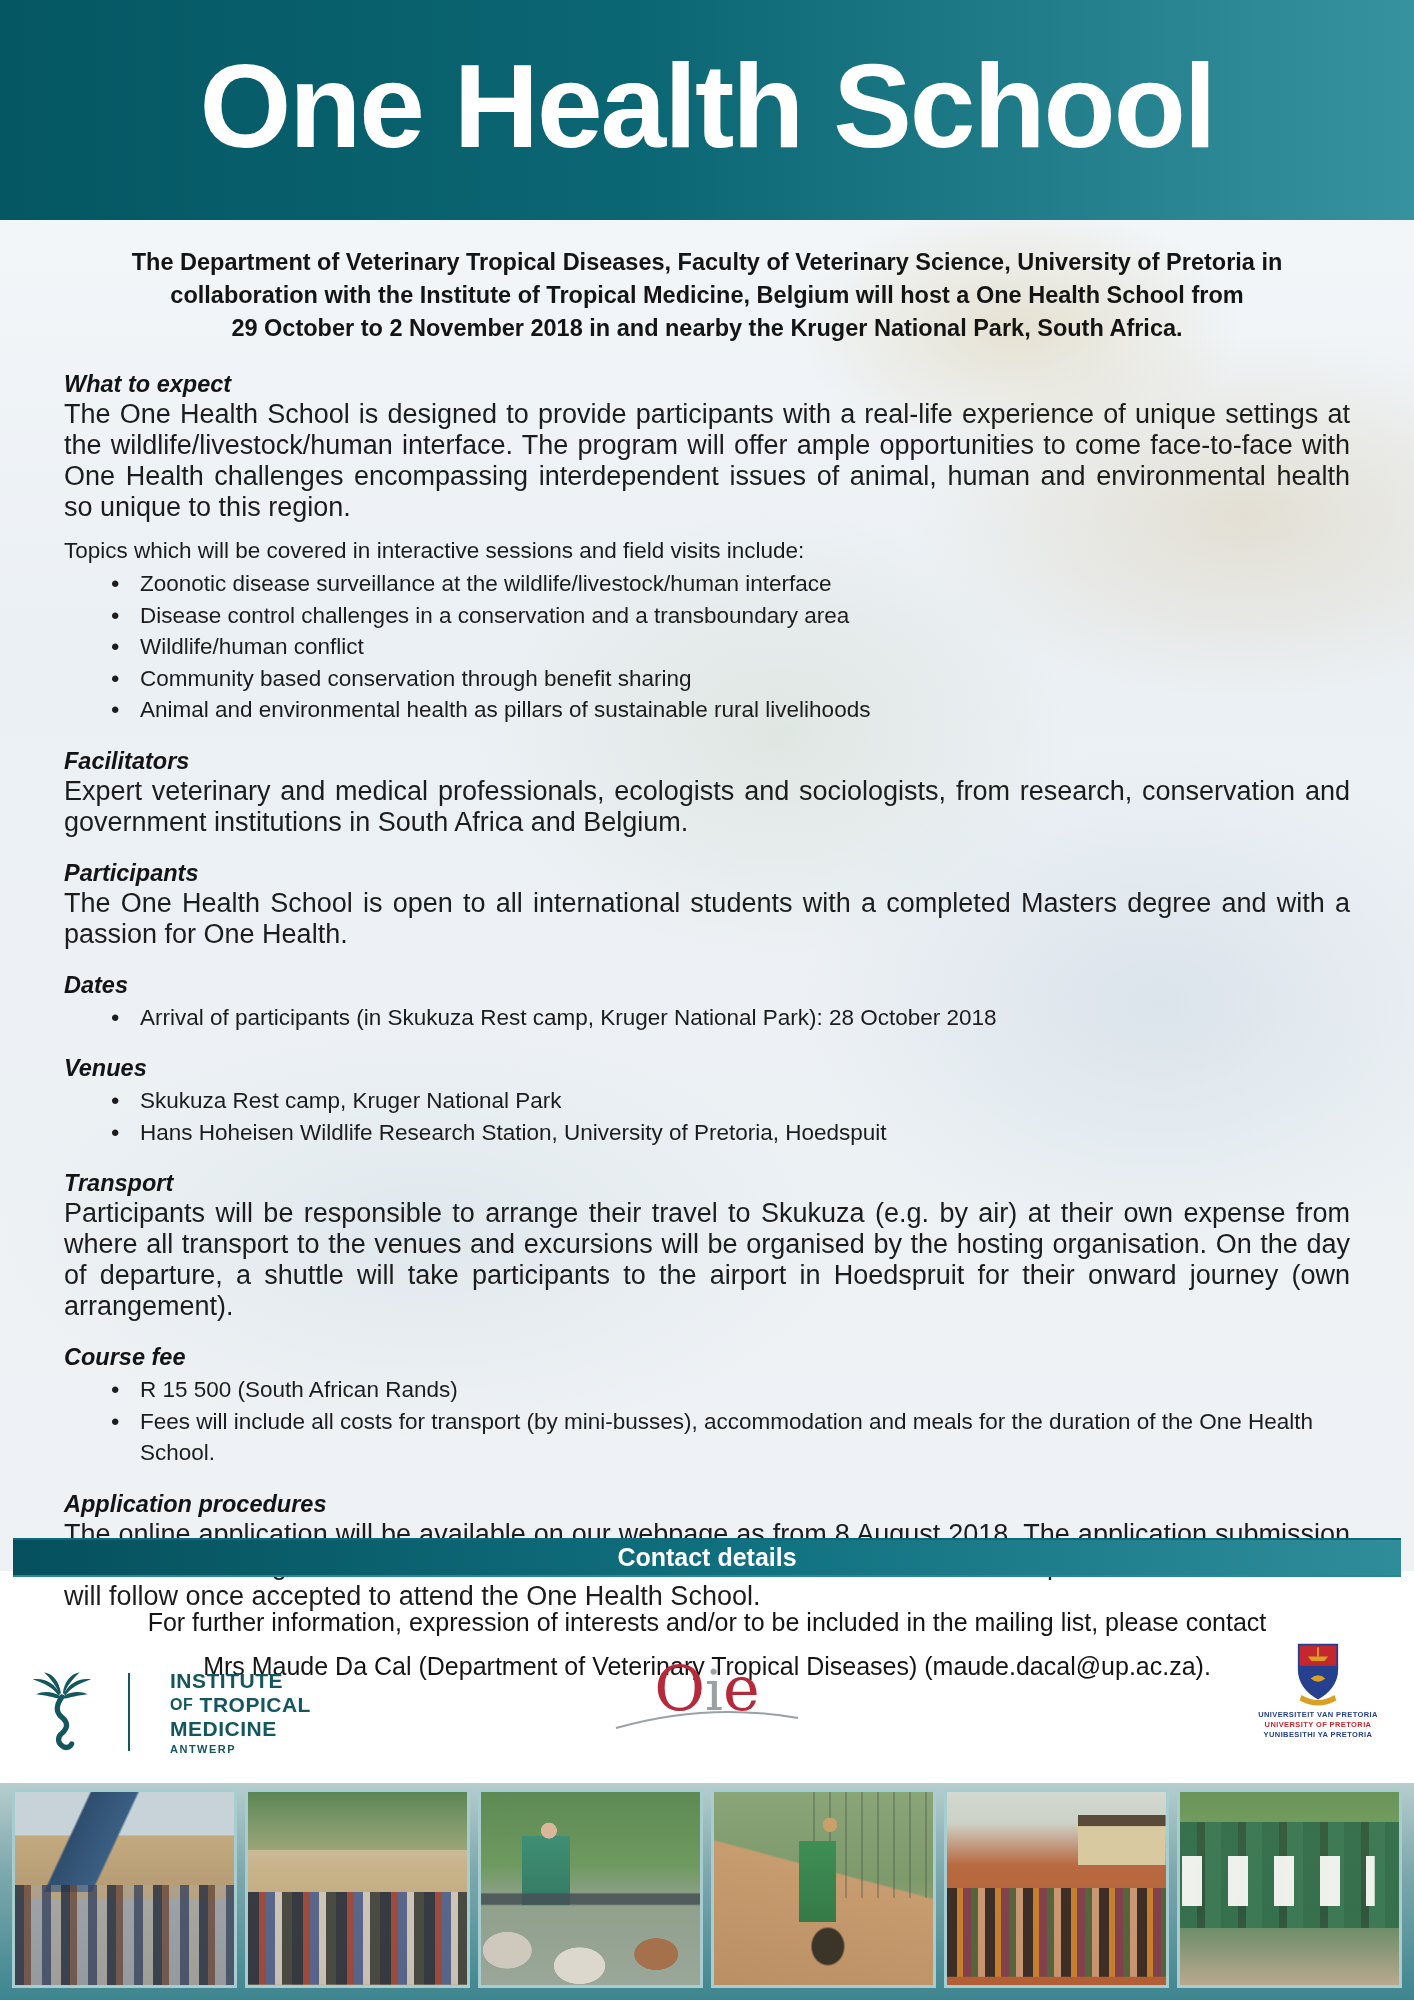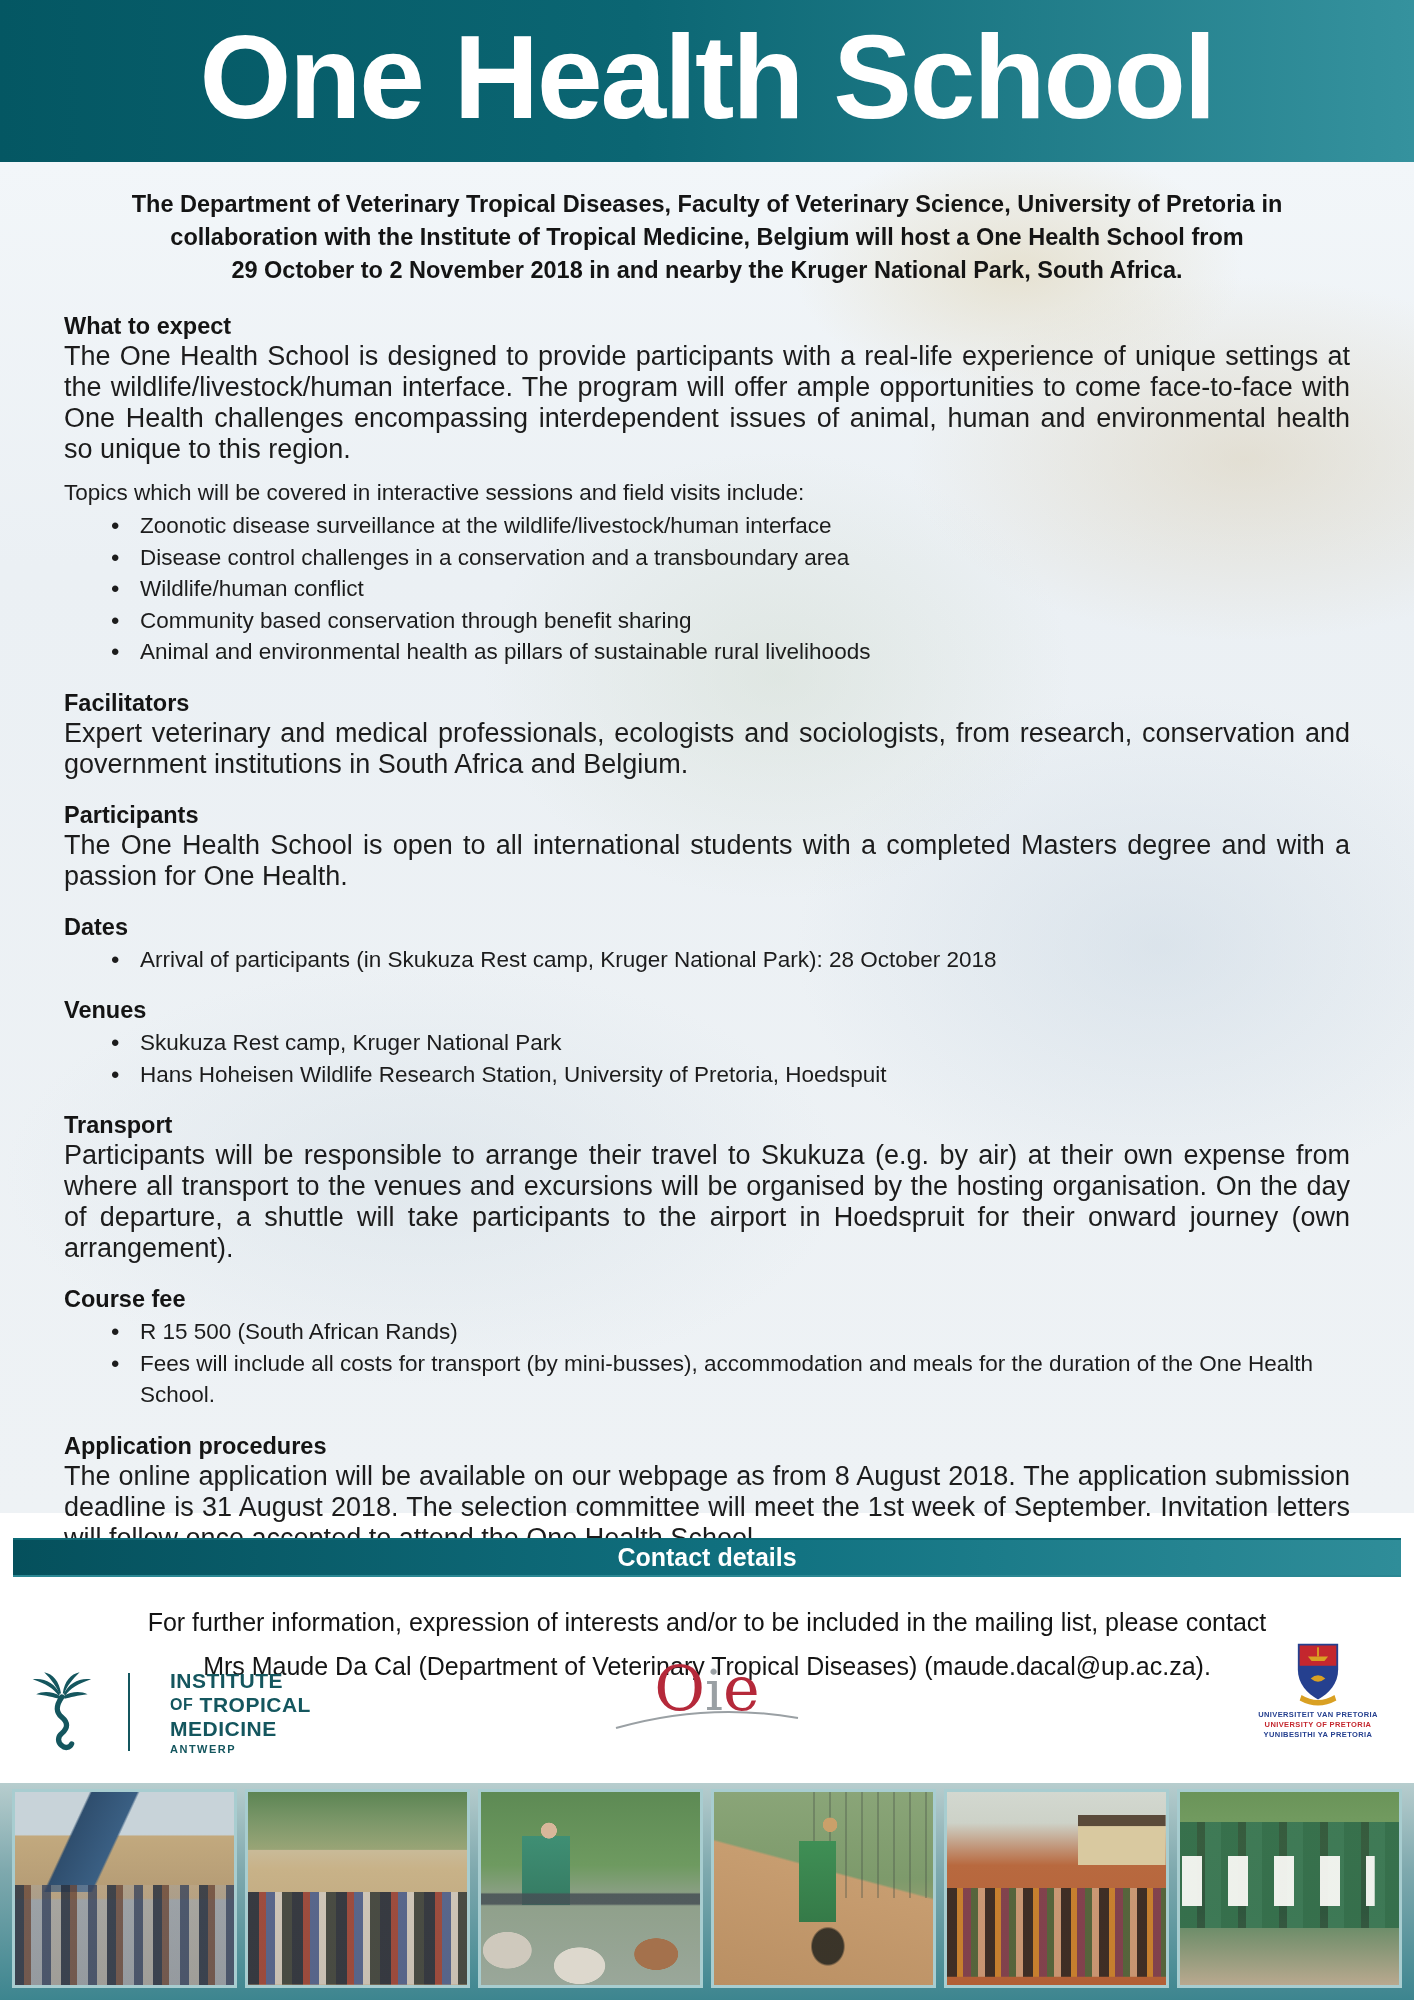--- a/index.html
+++ b/index.html
@@ -11,21 +11,21 @@
     width: 1414px;
     height: 2000px;
     margin: 0 auto;
     overflow: hidden;
     background: #ffffff;
     color: #1c1c1c;
   }
 
   
   .masthead {
-    height: 162px;
+    height: 220px;
     background: linear-gradient(90deg, #045763 0%, #0b6673 45%, #35929e 100%);
     display: flex;
     align-items: center;
     justify-content: center;
   }
   .masthead h1 {
     color: #ffffff;
     font-size: 118px;
     font-weight: bold;
     letter-spacing: -2px;
@@ -55,20 +55,21 @@
     margin-bottom: 24px;
     color: #141414;
   }
 
   h2.sec-heading {
     font-size: 23.5px;
     font-weight: bold;
     color: #141414;
     margin-top: 20px;
     line-height: 30px;
+    font-style: italic;
   }
 
   p.body-text {
     font-size: 27px;
     line-height: 31px;
     text-align: justify;
     color: #1c1c1c;
   }
   p.lead-text {
     font-size: 22.5px;

